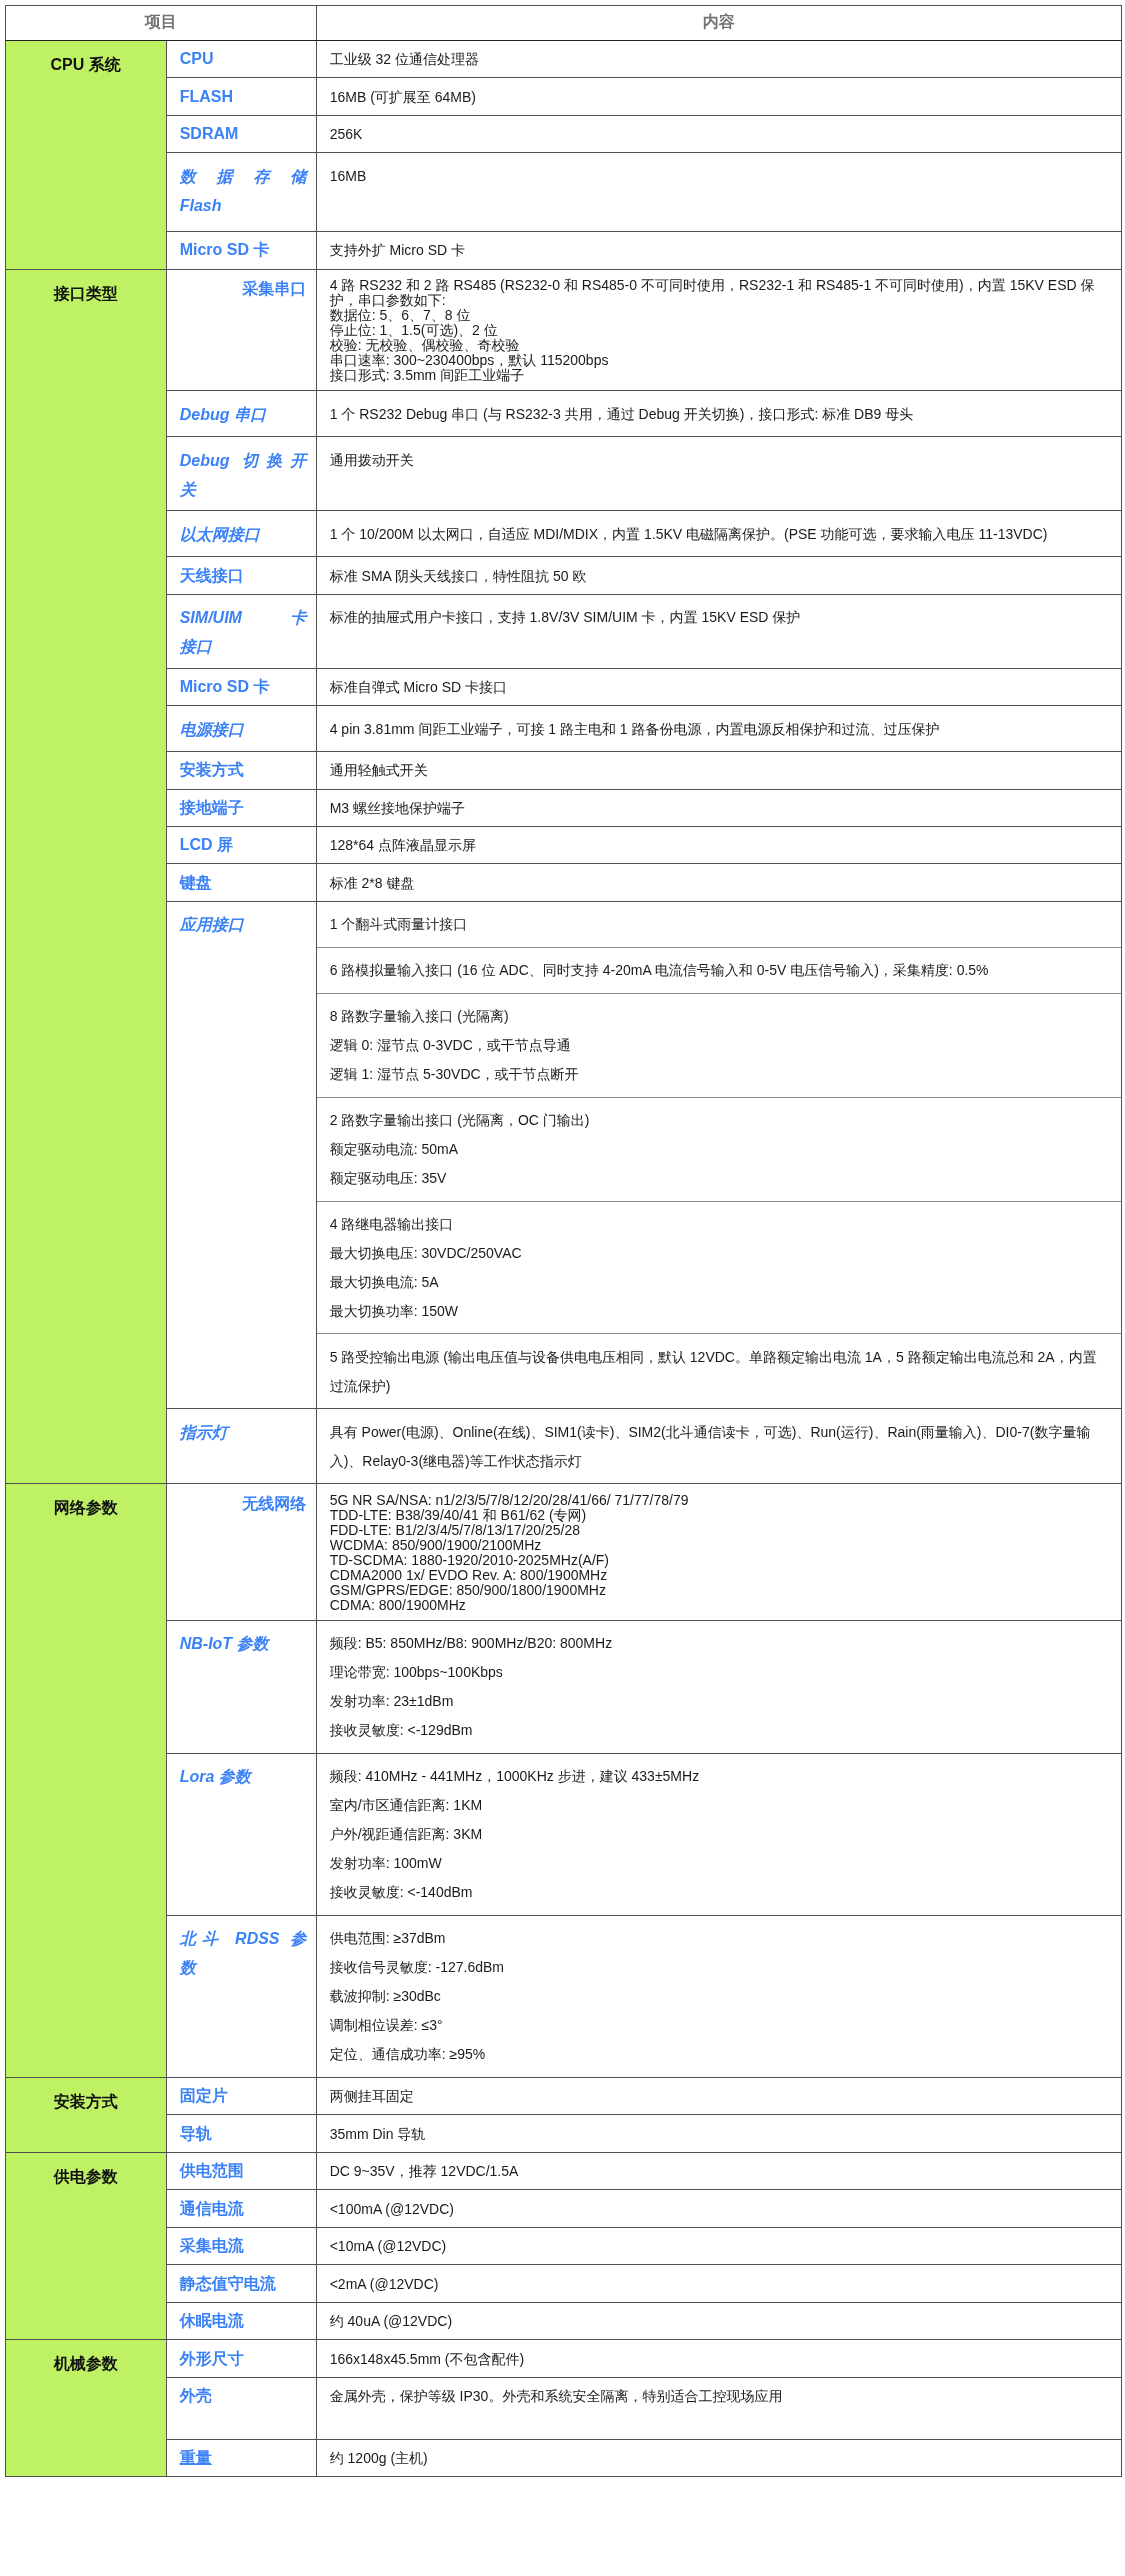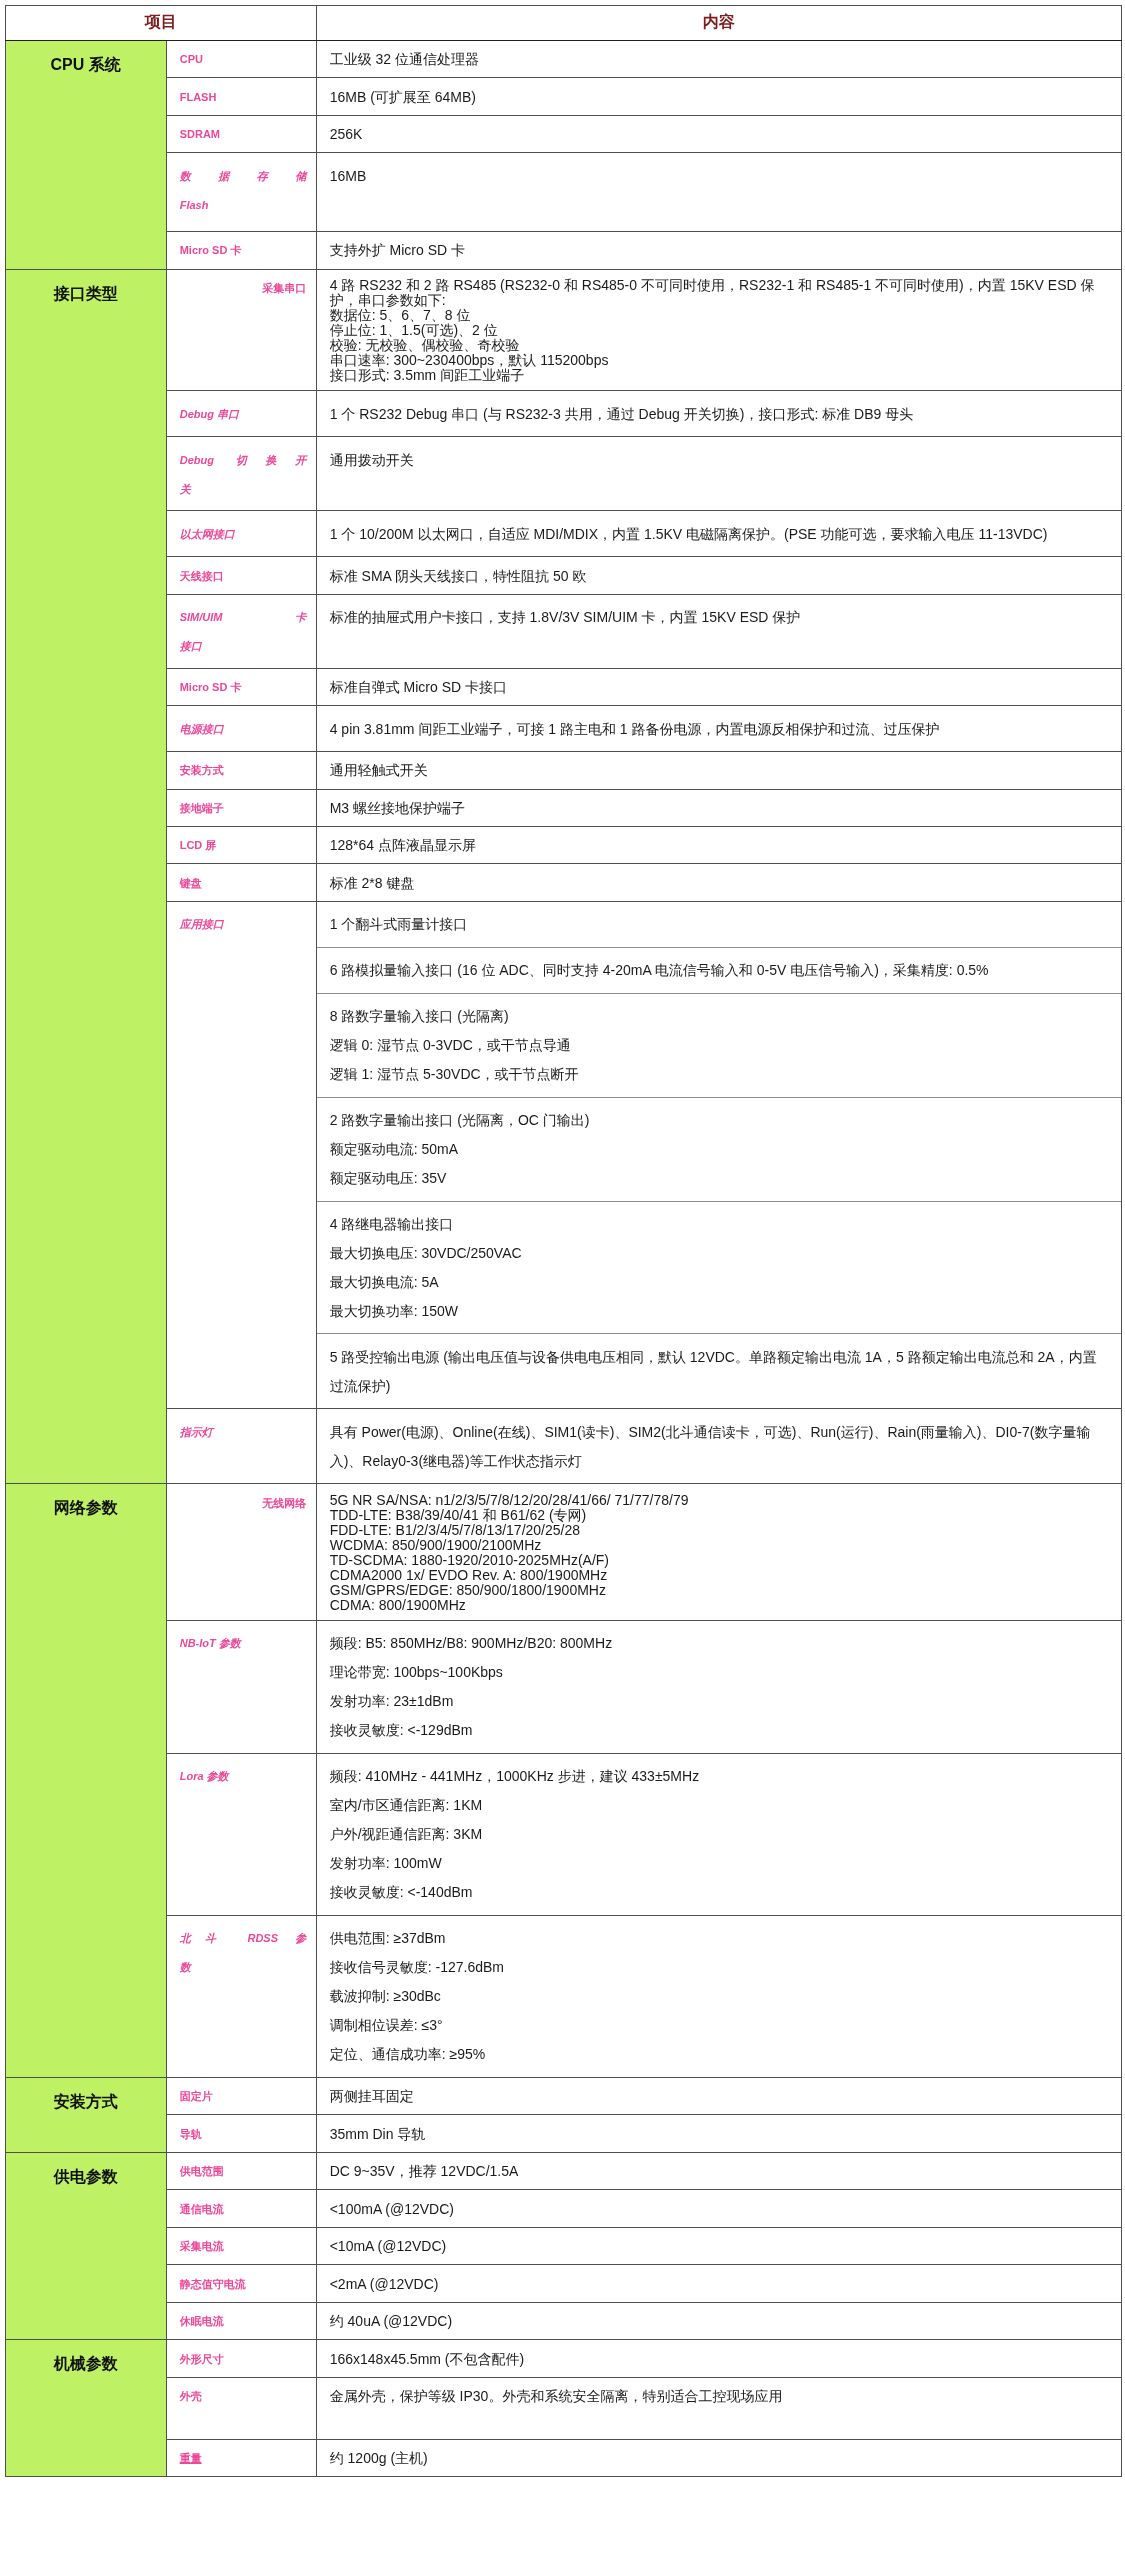--- a/index.html
+++ b/index.html
@@ -1,27 +1,27 @@
 <!DOCTYPE html>
 <html style="font-size:15px"><head>
 <meta charset="utf-8">
 <style>
   html,body{margin:0;padding:0;background:#ffffff;}
   body{width:1125px;font-family:"Liberation Sans","DejaVu Sans",sans-serif;color:#1b1b1b;}
   .wrap{padding:4.7px 3.8px 11.3px 4.7px;}
   table{border-collapse:collapse;width:1117px;table-layout:fixed;border:1.9px solid #212121;}
   col.c-cat{width:161px;}
   col.c-lbl{width:150px;}
-  thead th{height:32px;font-size:16px;font-weight:bold;color:#7f1d1d;background:#ffffff;
+  thead th{height:32px;font-size:16px;font-weight:bold;color:#737373;background:#ffffff;
            border:0.9px solid #4f4f4f;border-bottom:1.9px solid #212121;text-align:center;vertical-align:middle;margin-left:6px;}
   td{border:0.9px solid #4f4f4f;vertical-align:top;}
   tr.sec td{border-top:1.9px solid #212121;}
   td.cat{background:#bef264;text-align:center;padding:14px 3.8px 5.6px 3.8px;
          font-size:16px;font-weight:bold;color:#111;}
-  td.lbl{padding:8.4px 9.4px 6.6px 13px;font-size:11px;font-weight:bold;color:#ec4899;}
+  td.lbl{padding:8.4px 9.4px 6.6px 13px;font-size:16px;font-weight:bold;color:#3b82f6;}
   td.lbl div{line-height:20.6px;}
   td.val{padding:8.4px 13px 7.5px 13px;font-size:14px;color:#1b1b1b;}
   td.val div{line-height:20.6px;}
   tr.row-tight td.lbl div{line-height:21.6px;text-align:right;}
   tr.row-tight td.val div{line-height:15px;}
   tr.row-loose td.lbl div{line-height:29px;font-style:italic;}
   tr.row-loose td.val div,td.val.loose div{line-height:29px;}
   td.val.sub{border-top:0.9px solid #8c8c8c;}
   td.val.nob{border-bottom:none;}
   .jl{text-align:justify;text-align-last:justify;}

